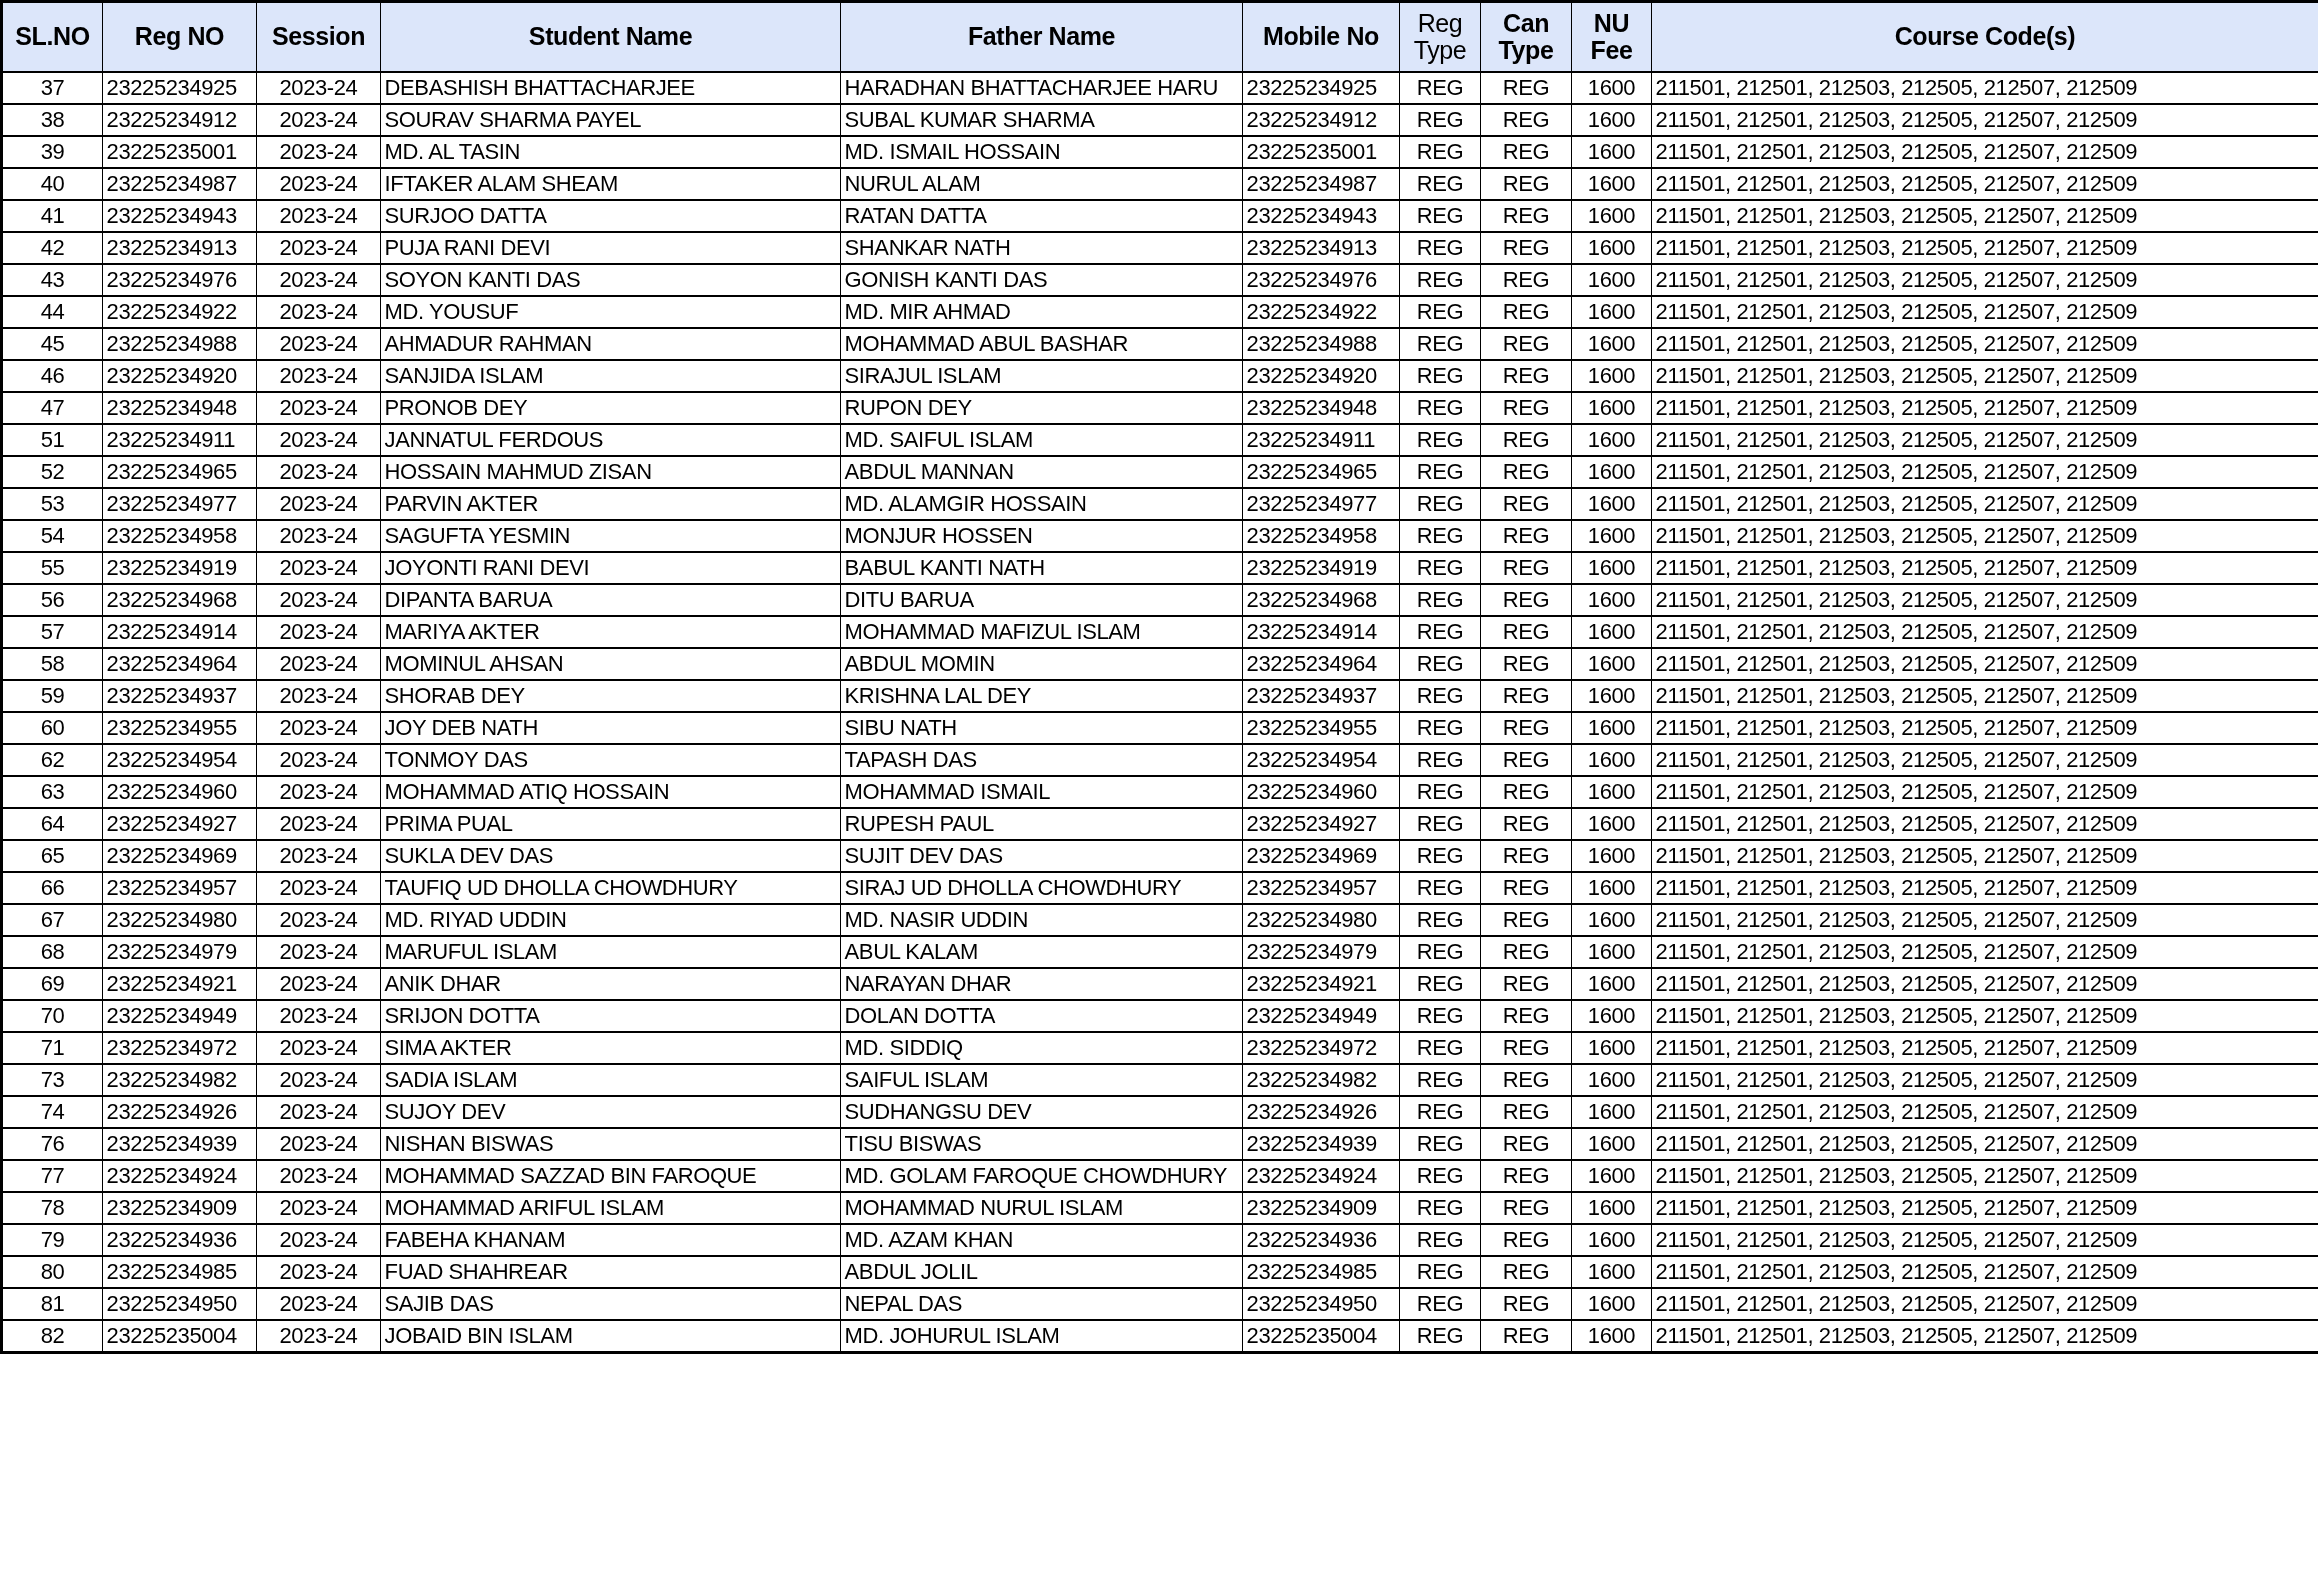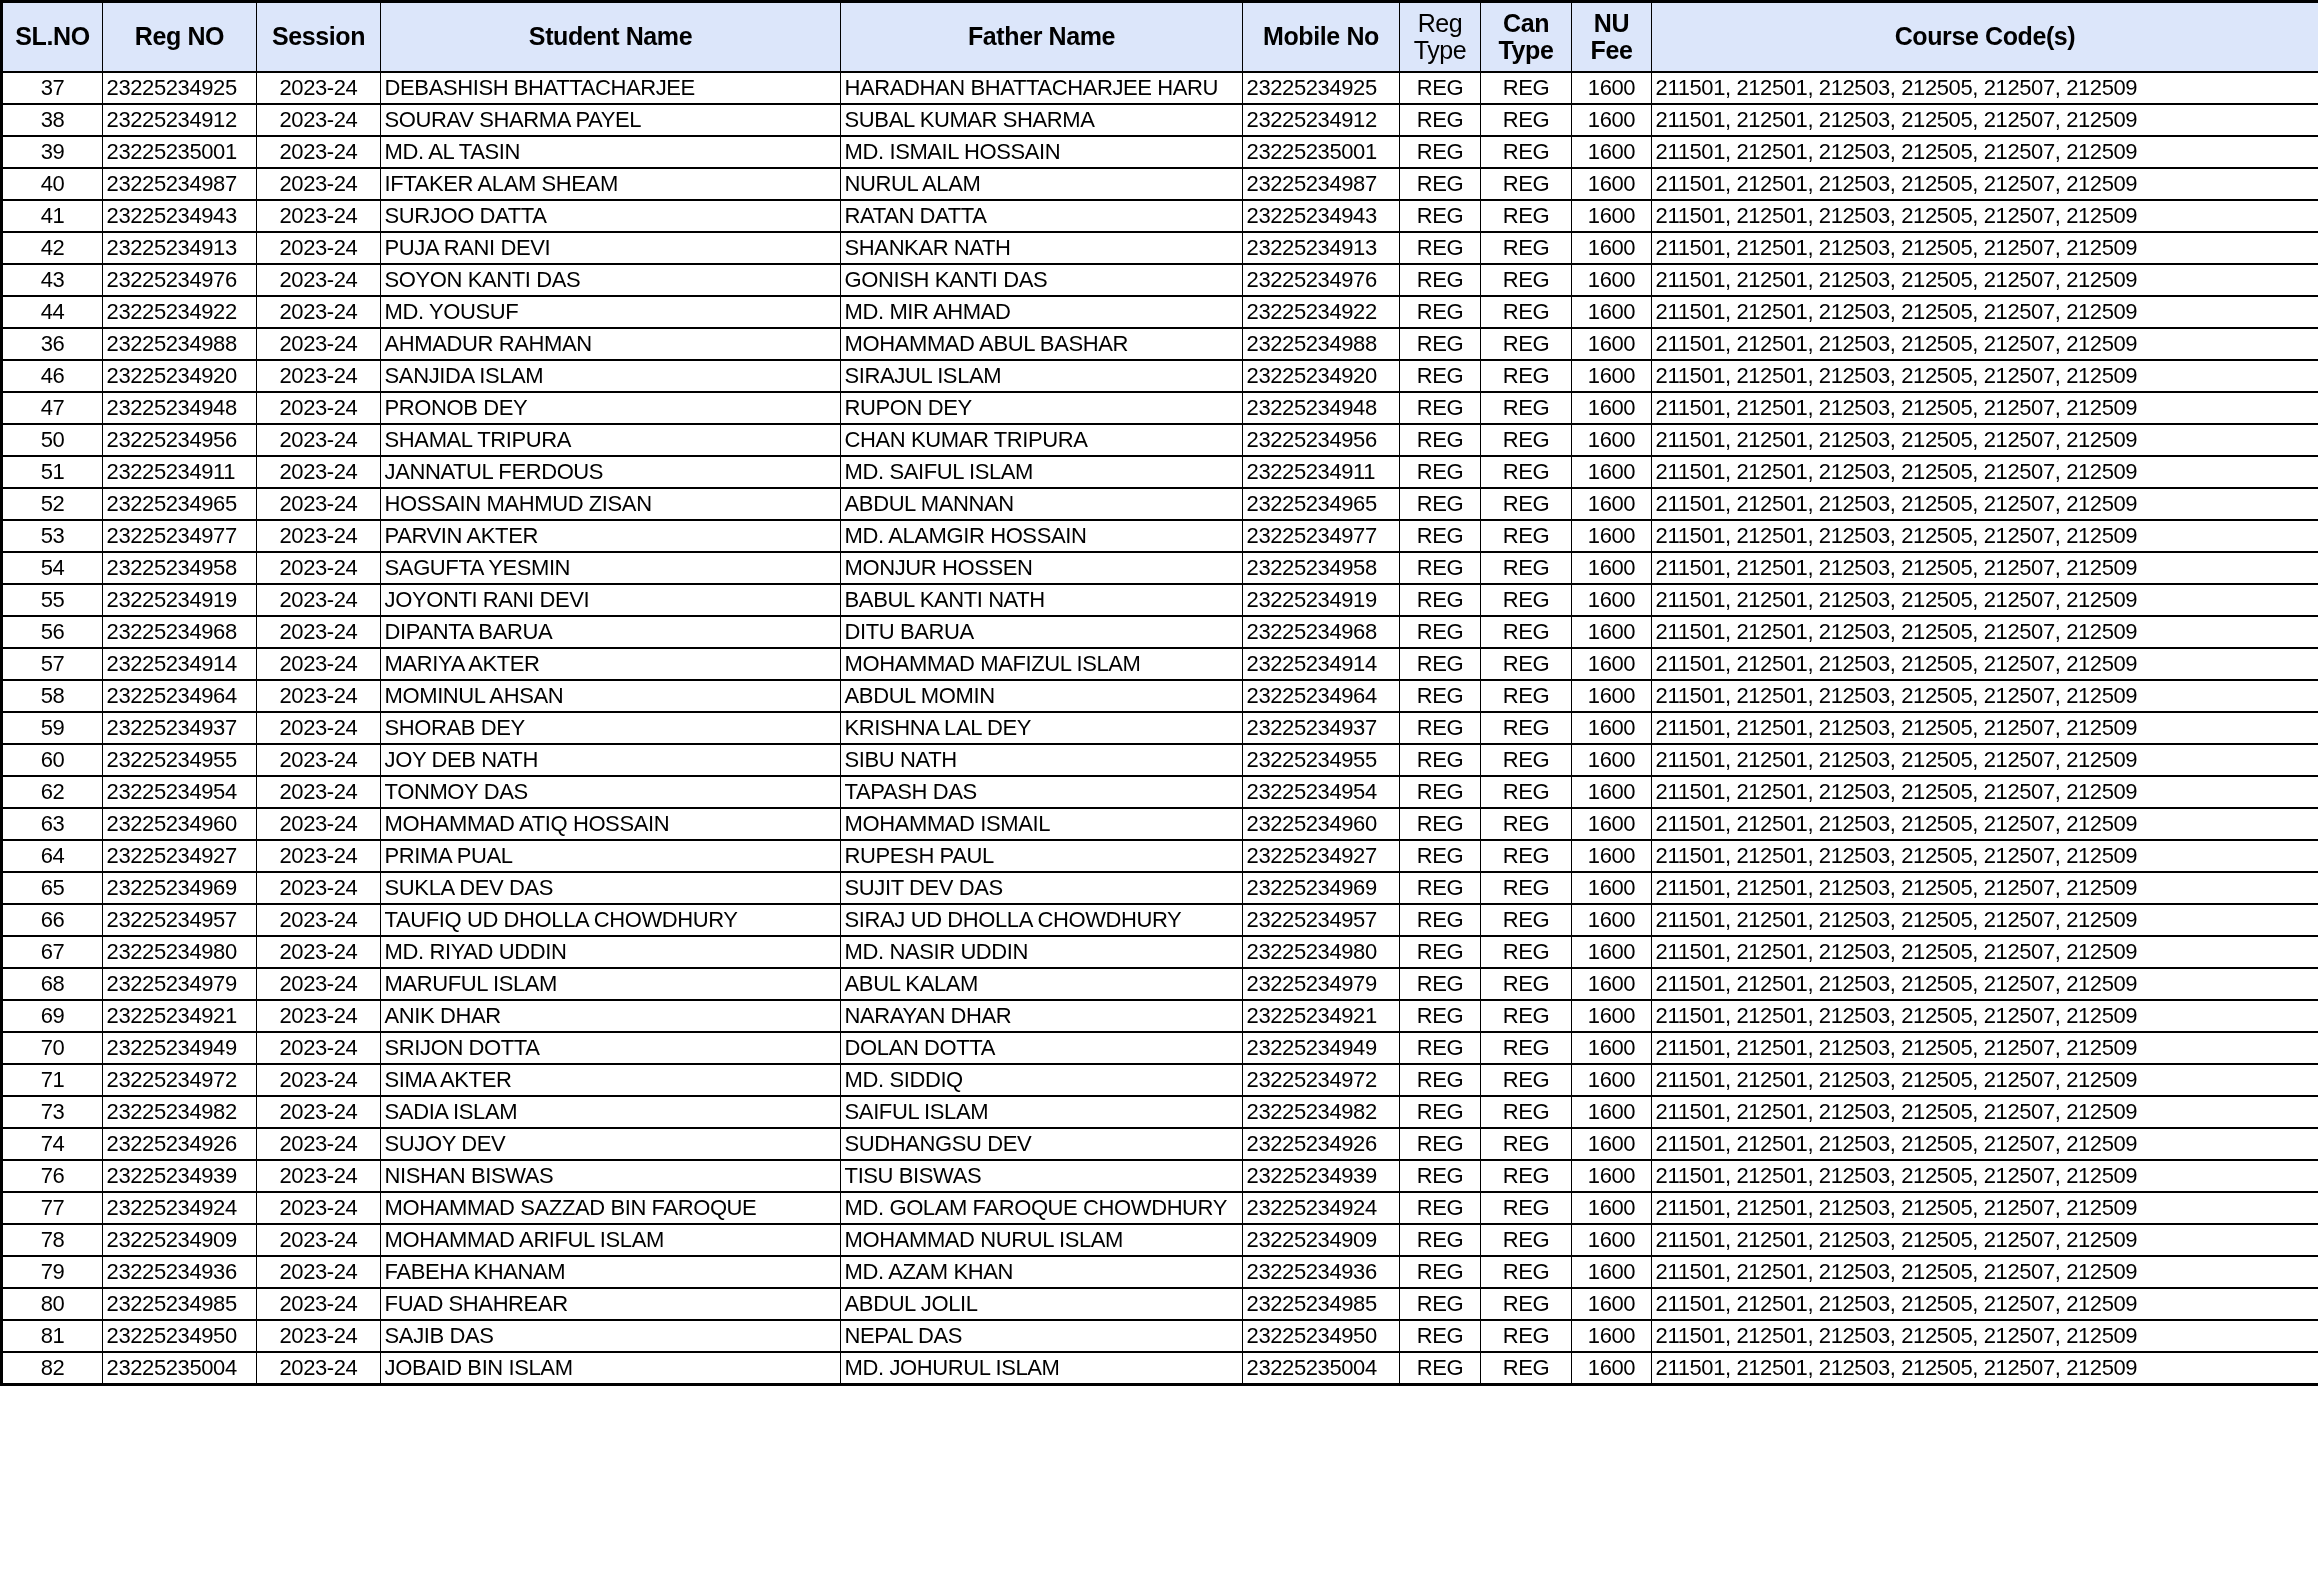--- a/index.html
+++ b/index.html
@@ -174,21 +174,21 @@
           <td class="al-c">2023-24</td>
           <td class="al-l">MD. YOUSUF</td>
           <td class="al-l">MD. MIR AHMAD</td>
           <td class="al-l">23225234922</td>
           <td class="al-c">REG</td>
           <td class="al-c">REG</td>
           <td class="al-c">1600</td>
           <td class="al-l">211501, 212501, 212503, 212505, 212507, 212509</td>
         </tr>
         <tr>
-          <td class="al-c">36</td>
+          <td class="al-c">45</td>
           <td class="al-l">23225234988</td>
           <td class="al-c">2023-24</td>
           <td class="al-l">AHMADUR RAHMAN</td>
           <td class="al-l">MOHAMMAD ABUL BASHAR</td>
           <td class="al-l">23225234988</td>
           <td class="al-c">REG</td>
           <td class="al-c">REG</td>
           <td class="al-c">1600</td>
           <td class="al-l">211501, 212501, 212503, 212505, 212507, 212509</td>
         </tr>
@@ -204,32 +204,20 @@
           <td class="al-c">1600</td>
           <td class="al-l">211501, 212501, 212503, 212505, 212507, 212509</td>
         </tr>
         <tr>
           <td class="al-c">47</td>
           <td class="al-l">23225234948</td>
           <td class="al-c">2023-24</td>
           <td class="al-l">PRONOB DEY</td>
           <td class="al-l">RUPON DEY</td>
           <td class="al-l">23225234948</td>
-          <td class="al-c">REG</td>
-          <td class="al-c">REG</td>
-          <td class="al-c">1600</td>
-          <td class="al-l">211501, 212501, 212503, 212505, 212507, 212509</td>
-        </tr>
-        <tr>
-          <td class="al-c">50</td>
-          <td class="al-l">23225234956</td>
-          <td class="al-c">2023-24</td>
-          <td class="al-l">SHAMAL TRIPURA</td>
-          <td class="al-l">CHAN KUMAR TRIPURA</td>
-          <td class="al-l">23225234956</td>
           <td class="al-c">REG</td>
           <td class="al-c">REG</td>
           <td class="al-c">1600</td>
           <td class="al-l">211501, 212501, 212503, 212505, 212507, 212509</td>
         </tr>
         <tr>
           <td class="al-c">51</td>
           <td class="al-l">23225234911</td>
           <td class="al-c">2023-24</td>
           <td class="al-l">JANNATUL FERDOUS</td>

